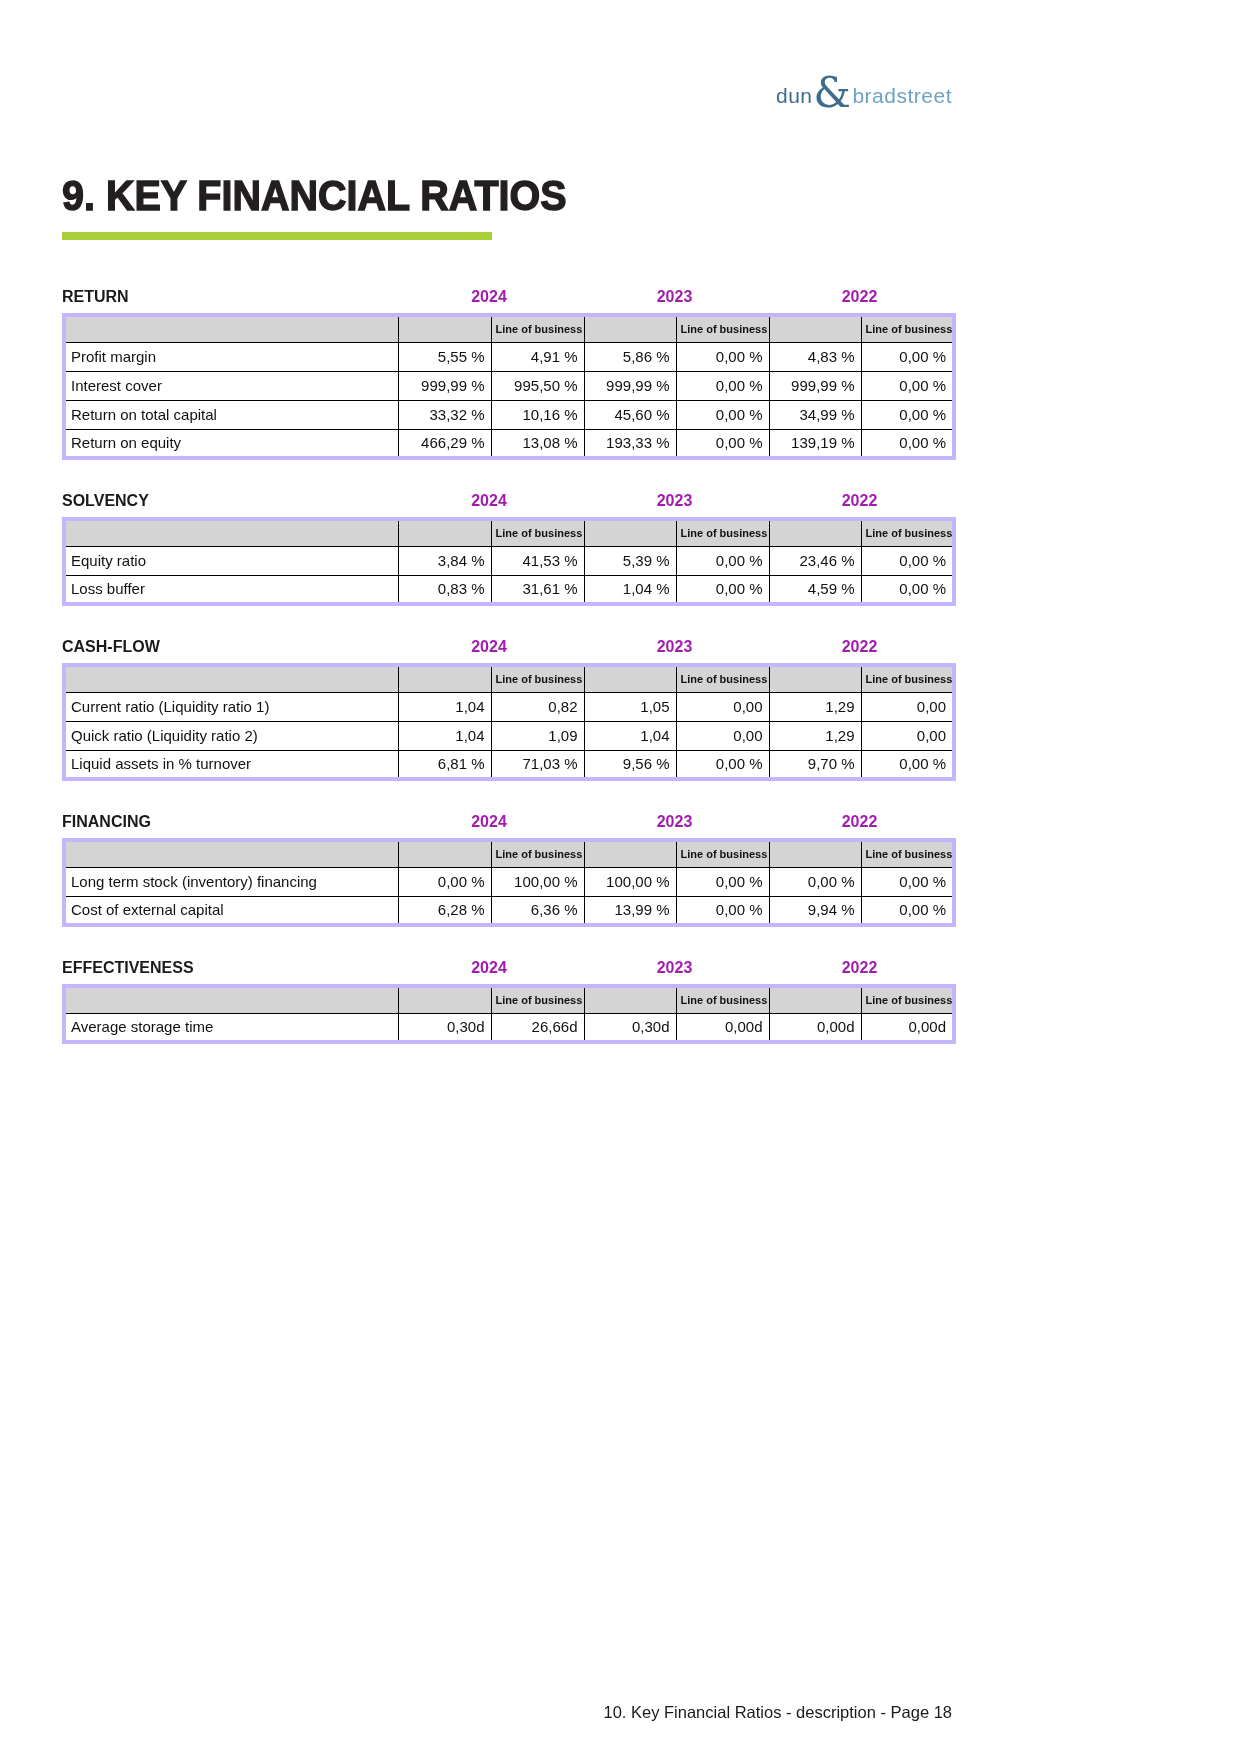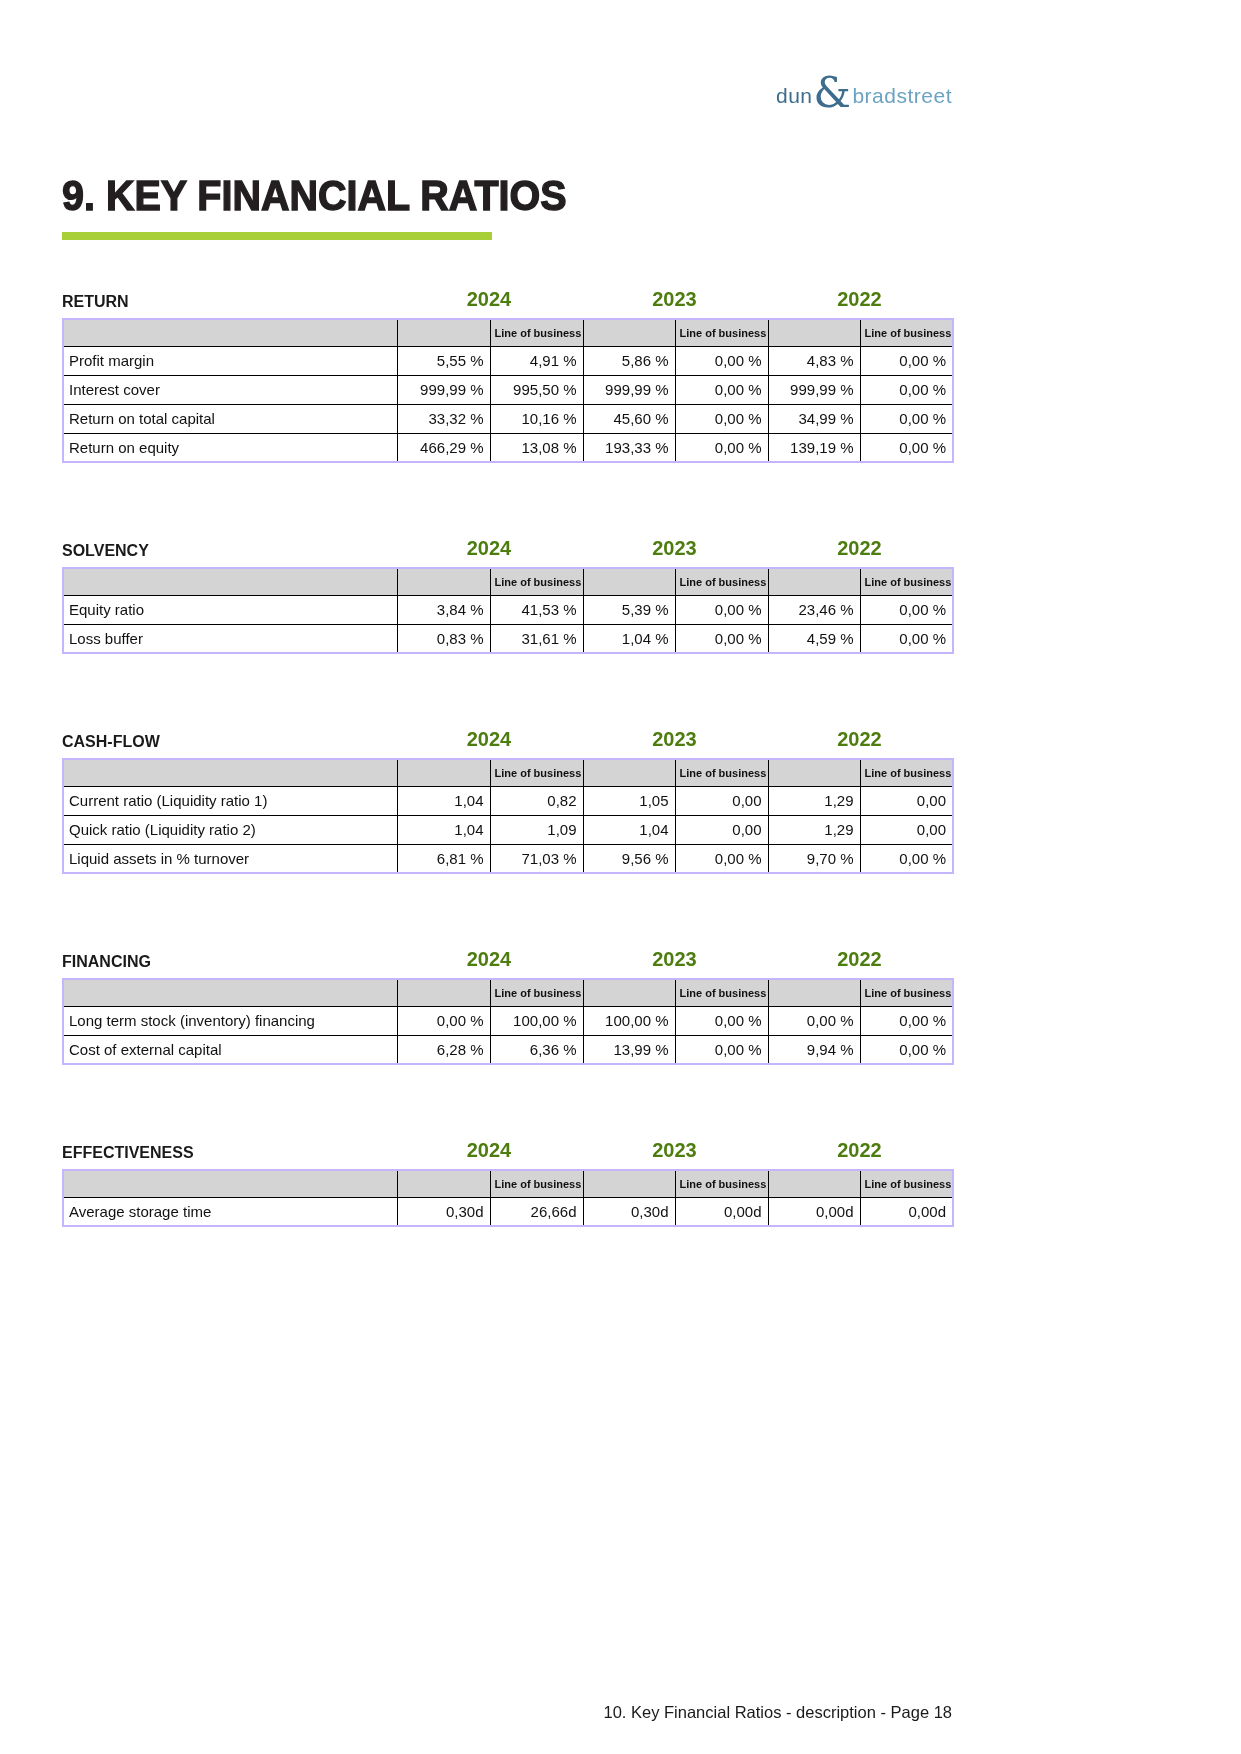--- a/index.html
+++ b/index.html
@@ -60,37 +60,37 @@
     background: var(--accent-green, #a9cf38);
   }
 
   
   .sections {
     position: absolute;
     left: 62px;
     top: 288px;
     width: 892px;
   }
-  .ratio-section { margin-bottom: 74px; }
+  .ratio-section { margin-bottom: 32px; }
 
   .sec-head {
     display: grid;
     grid-template-columns: 334px 186px 185px 185px;
     width: 890px;
     align-items: end;
     margin-bottom: 7px;
   }
   .sec-name  { font-size: 16px; font-weight: bold; color: #1a1a1a; }
-  .sec-year  { font-size: 20px; font-weight: bold; text-align: center; color: #4d7c0f; }
+  .sec-year  { font-size: 16px; font-weight: bold; text-align: center; color: #a21caf; }
 
   table.ratio-table {
     border-collapse: collapse;
     width: 890px;
     table-layout: fixed;
-    border: 2px solid #c4b5fd;
+    border: 4px solid #c4b5fd;
   }
   table.ratio-table td { border: 1px solid #000; overflow: hidden; white-space: nowrap; }
 
   .lob-row td {
     background: var(--table-header-gray, #d4d4d4);
     height: 27px;
     font-size: 11px;
     font-weight: bold;
     text-align: left;
     vertical-align: middle;

